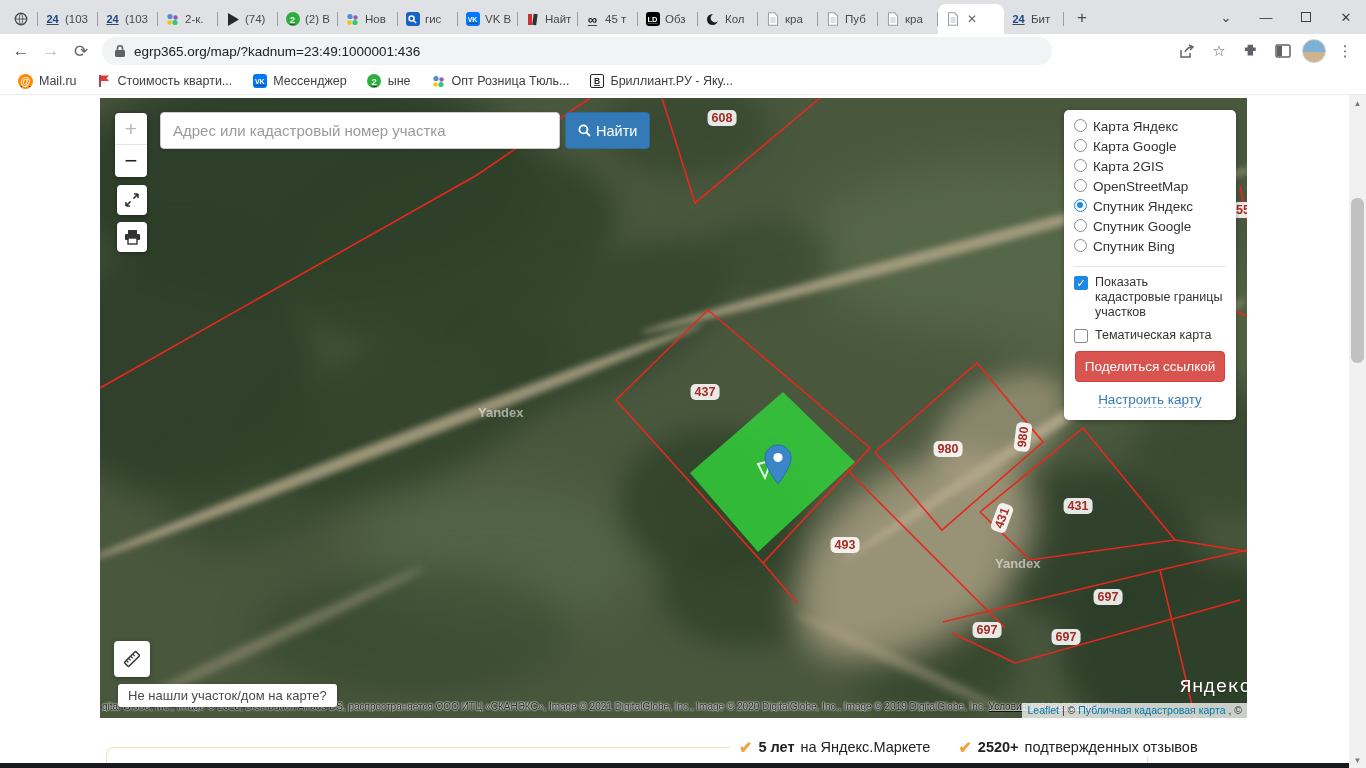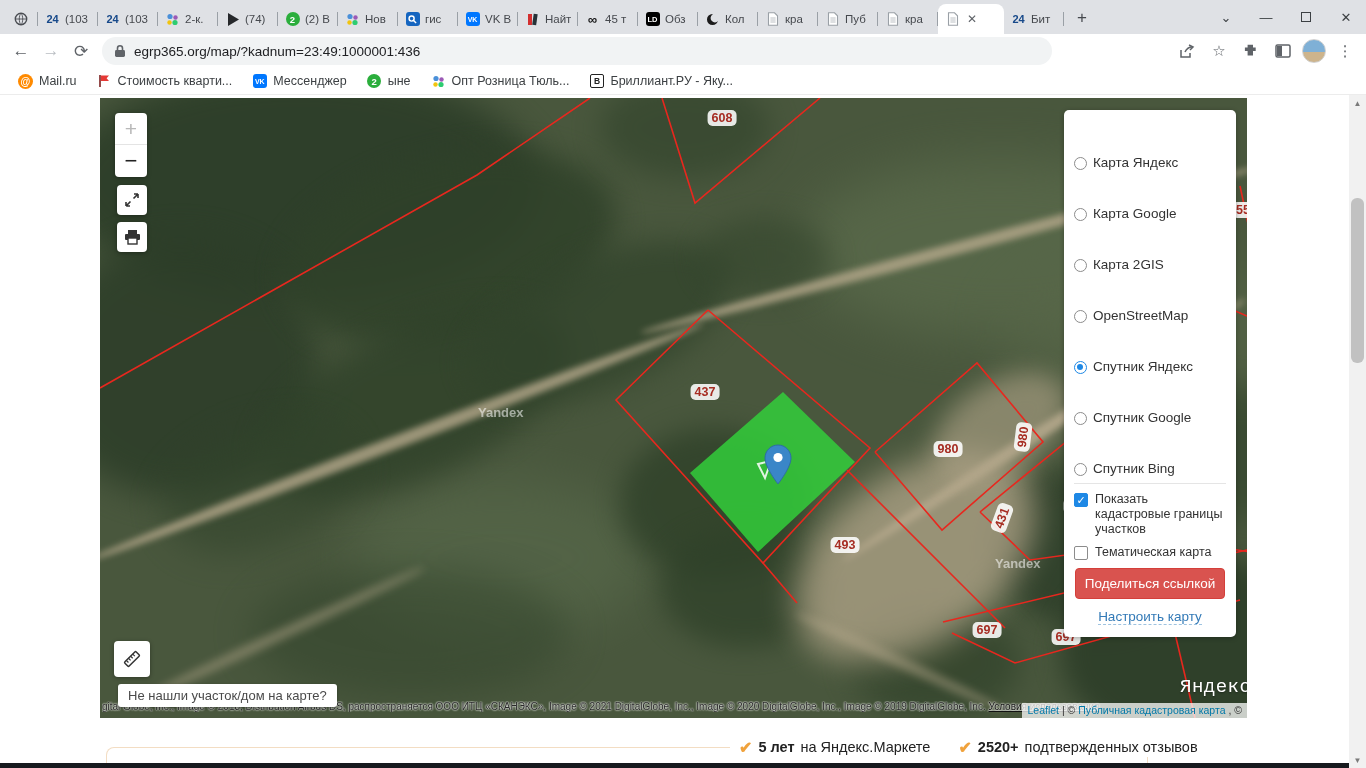--- a/index.html
+++ b/index.html
@@ -9,21 +9,21 @@
 
   
   #tabstrip { position:absolute; left:0; top:0; width:1366px; height:34px; background:#dfe1e5; display:flex; align-items:flex-end; }
   #tabs { display:flex; align-items:flex-end; height:34px; padding-left:6px; }
   .tab { position:relative; height:30px; display:flex; align-items:center; gap:5px; padding:0 7px; width:60px; color:#45484d; font-size:11.5px; cursor:pointer; }
   .tab .tlabel { white-space:nowrap; overflow:hidden; flex:1; }
   .tab.globe { width:32px; }
   .tab:not(.active):not(:last-child)::after { content:""; position:absolute; right:0; top:8px; height:14px; width:1px; background:#9aa0a6; }
   .tab.active { background:#fff; border-radius:8px 8px 0 0; width:66px; }
   .tab .closex { font-size:12px; color:#5f6368; padding:0 2px; }
-  .favic { width:15px; height:15px; flex:0 0 15px; display:inline-flex; align-items:center; justify-content:center; }
+  .favic { width:15px; height:15px; flex:0 0 15px; display:inline-flex; align-items:center; justify-content:center;text-decoration:underline; }
   .newtab { width:28px; height:28px; margin:0 0 2px 4px; border-radius:50%; display:flex; align-items:center; justify-content:center; font-size:17px; color:#45484d; cursor:pointer; }
   #wincontrols { position:absolute; right:0; top:0; height:34px; display:flex; align-items:center; gap:0; }
   .winbtn { width:40px; height:34px; display:flex; align-items:center; justify-content:center; color:#3c4043; font-size:13px; cursor:pointer; }
   .maxbox { width:10px; height:10px; border:1.2px solid #3c4043; }
 
   #toolbar { position:absolute; left:0; top:34px; width:1366px; height:34px; background:#fff; display:flex; align-items:center; }
   .navic { width:30px; height:30px; display:flex; align-items:center; justify-content:center; font-size:17px; color:#5f6368; cursor:pointer; }
   .navic.fwd { color:#b9bdc2; }
   #omnibox { margin-left:6px; width:950px; height:28px; background:#f1f3f4; border-radius:14px; display:flex; align-items:center; padding:0 12px; gap:8px; }
   #urltext { font-size:13.5px; color:#202124; }
@@ -49,21 +49,21 @@
   #searchinput { width:400px; height:37px; border:1px solid #ccc; border-radius:4px; padding:0 12px; font-size:15px; color:#333; box-shadow:0 1px 3px rgba(0,0,0,.15); font-family:"Liberation Sans",sans-serif; }
   #searchinput::placeholder { color:#9a9a9a; }
   #searchbtn { margin-left:5px; height:37px; padding:0 12px; background:#337ab7; border:1px solid #2e6da4; border-radius:4px; color:#fff; font-size:14.5px; display:flex; align-items:center; gap:5px; cursor:pointer; }
 
   .mapbtn { position:absolute; z-index:10; background:#fff; border-radius:4px; box-shadow:0 1px 4px rgba(0,0,0,.35); display:flex; align-items:center; justify-content:center; cursor:pointer; }
   #zoomctl { position:absolute; left:15px; top:15px; z-index:10; width:32px; background:#fff; border-radius:4px; box-shadow:0 1px 4px rgba(0,0,0,.35); }
   #zin { height:32px; display:flex; align-items:center; justify-content:center; font-size:21px; color:#b8b8b8; border-bottom:1px solid #e4e4e4; cursor:pointer; }
   #zout { height:32px; display:flex; align-items:center; justify-content:center; font-size:22px; color:#222; cursor:pointer; }
 
   #panel { position:absolute; left:964px; top:12px; width:172px; z-index:11; background:#fff; border-radius:5px; box-shadow:0 1px 5px rgba(0,0,0,.3); padding:9px 10px 12px 10px; }
-  .radiorow { display:flex; align-items:flex-end; gap:6px; height:20px; font-size:13.5px; color:#333; cursor:pointer;margin-top:31px; }
+  .radiorow { display:flex; align-items:flex-start; gap:6px; height:20px; font-size:13.5px; color:#333; cursor:pointer; }
   .rdot { width:13px; height:13px; border-radius:50%; border:1.5px solid #8c8c8c; flex:0 0 13px; position:relative; background:#fff; }
   .rdot.on { border-color:#1e88e5; }
   .rdot.on::after { content:""; position:absolute; left:2px; top:2px; width:6px; height:6px; border-radius:50%; background:#1e88e5; }
   #paneldiv { height:1px; background:#e5e5e5; margin:7px 0 8px 0; }
   .chkrow { display:flex; gap:7px; font-size:12.5px; color:#333; margin-bottom:8px; cursor:pointer; line-height:15px; align-items:flex-start; }
   .cbox { width:14px; height:14px; border-radius:2px; flex:0 0 14px; margin-top:1px; border:1.5px solid #8c8c8c; background:#fff; color:#fff; font-size:11px; line-height:12px; text-align:center; }
   .cbox.on { background:#1e88e5; border-color:#1e88e5; }
   #sharebtn { display:block; width:150px; margin:4px auto 0 auto; background:#d9534f; border:1px solid #d43f3a; color:#fff; font-size:13.5px; border-radius:4px; padding:7px 0; text-align:center; cursor:pointer; }
   #cfglink { display:block; margin:10px auto 0 auto; width:max-content; color:#337ab7; font-size:13.5px; border-bottom:1px dashed #9ec3e0; cursor:pointer; }
 
@@ -409,20 +409,30 @@
           <span class="plabel" style="left: 978px; top: 408px; transform: translate(-50%, -50%) rotate(0deg);">431</span>
           <span class="plabel" style="left: 902px; top: 420px; transform: translate(-50%, -50%) rotate(-70deg);">431</span>
           <span class="plabel" style="left: 1008px; top: 499px; transform: translate(-50%, -50%) rotate(0deg);">697</span>
           <span class="plabel" style="left: 887px; top: 532px; transform: translate(-50%, -50%) rotate(0deg);">697</span>
           <span class="plabel" style="left: 966px; top: 539px; transform: translate(-50%, -50%) rotate(0deg);">697</span>
           <span class="plabel" style="left: 1143px; top: 112px; transform: translate(-50%, -50%) rotate(0deg);">55</span>
           <span class="wmark" style="left: 378px; top: 307px;">Yandex</span>
           <span class="wmark" style="left: 895px; top: 458px;">Yandex</span>
         </div>
 
+      <div id="searchwrap">
+        <input id="searchinput" type="text" placeholder="Адрес или кадастровый номер участка" style="">
+        <button id="searchbtn">
+          <svg width="13" height="13" viewBox="0 0 13 13">
+              <circle cx="5.4" cy="5.4" r="4" fill="none" stroke="#fff" stroke-width="1.8"></circle>
+              <line x1="8.4" y1="8.4" x2="12" y2="12" stroke="#fff" stroke-width="1.8"></line>
+            </svg>
+          <span>Найти</span>
+        </button>
+      </div>
 
       <div id="zoomctl">
         <div id="zin">+</div>
         <div id="zout">−</div>
       </div>
       <div class="mapbtn" style="left:17px;top:87px;width:30px;height:30px">
         <svg width="16" height="16" viewBox="0 0 16 16">
             <path d="M9.5 6.5L14 2M14 2h-4M14 2v4" stroke="#333" stroke-width="1.6" fill="none"></path>
             <path d="M6.5 9.5L2 14M2 14h4M2 14v-4" stroke="#333" stroke-width="1.6" fill="none"></path>
           </svg>

